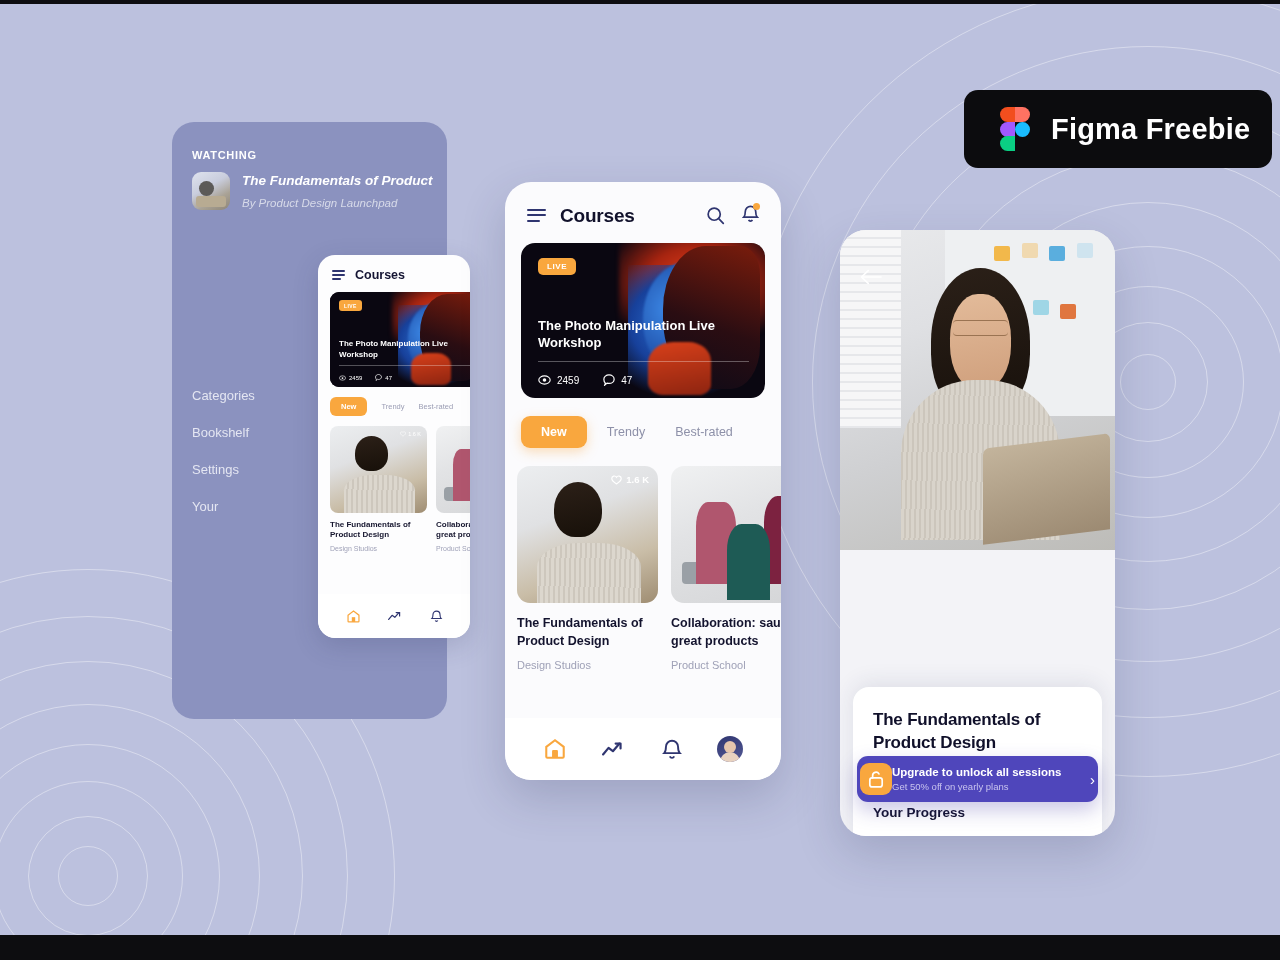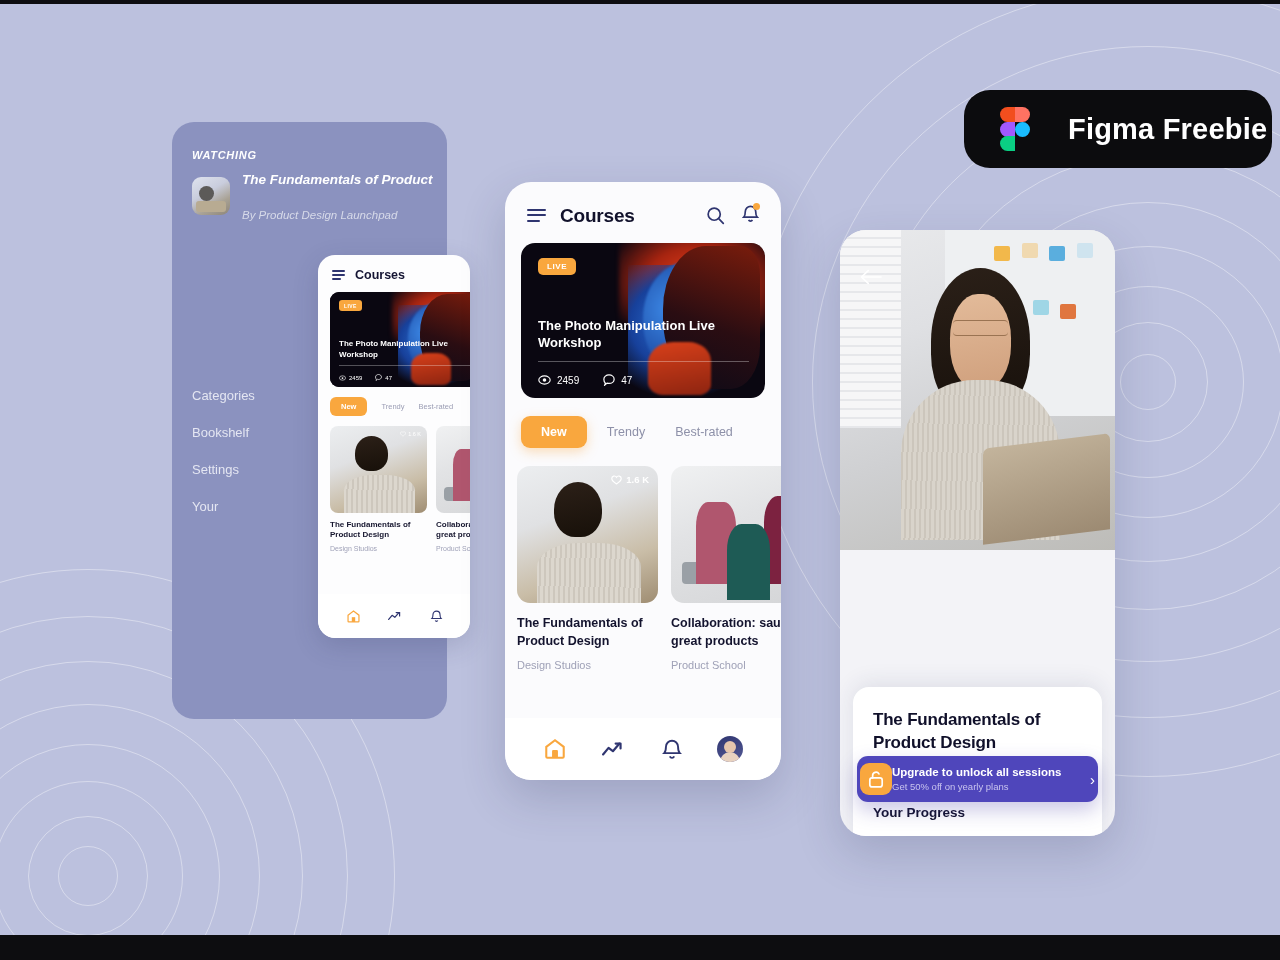--- a/index.html
+++ b/index.html
@@ -26,54 +26,54 @@
     transform: translate(-50%,-50%);
     left: 0; top: 0;
   }
   .rings-bl { left: 88px; top: 872px; }
   .rings-tr { left: 1148px; top: 378px; }
 
   
   .figma-badge {
     position: absolute; left: 964px; top: 86px;
     width: 308px; height: 78px;
-    background: #0c0c0e; border-radius: 26px;
-    display: flex; align-items: center; gap: 38px;
+    background: #0c0c0e; border-radius: 14px;
+    display: flex; align-items: center; gap: 21px;
     padding-left: 36px; z-index: 50;
   }
   .figma-logo { position: relative; width: 30px; height: 44px; flex: none; }
   .figma-logo i { position: absolute; display: block; }
   .f-tl { width:15px; height:15px; left:0; top:0; background:#F24E1E; border-radius:7.5px 0 0 7.5px; }
   .f-tr { width:15px; height:15px; left:15px; top:0; background:#FF7262; border-radius:0 7.5px 7.5px 0; }
   .f-ml { width:15px; height:15px; left:0; top:14.5px; background:#A259FF; border-radius:7.5px 0 0 7.5px; }
   .f-mr { width:15px; height:15px; left:15px; top:14.5px; background:#1ABCFE; border-radius:50%; }
   .f-bl { width:15px; height:15px; left:0; top:29px; background:#0ACF83; border-radius:7.5px 0 0 7.5px; }
   .figma-text { color: #fff; font-size: 29px; font-weight: 700; letter-spacing: .2px; }
 
   
   .side-panel {
     position: absolute; left: 172px; top: 118px;
     width: 275px; height: 597px;
     background: #8b92bf; border-radius: 22px;
     overflow: hidden; z-index: 10;
   }
   .watching-label {
     position:absolute; left:20px; top:27px;
-    color:#ffffff; font-size:11px; font-weight:700; letter-spacing:.7px;font-style:italic;
+    color:#ffffff; font-size:11px; font-weight:700; letter-spacing:.7px;
   }
   .watching-row { position:absolute; left:20px; top:50px; display:flex; gap:12px; align-items:center;font-style:italic; }
   .w-thumb {
     width: 38px; height: 38px; border-radius: 9px; flex:none;
     background: linear-gradient(150deg,#dfe3ee 0%,#c9cddd 40%,#a9a295 70%,#8d8578 100%);
     position: relative; overflow:hidden;
   }
   .w-thumb::after{content:"";position:absolute;left:7px;top:9px;width:15px;height:15px;border-radius:50%;background:#5c5a58;}
   .w-thumb::before{content:"";position:absolute;left:4px;bottom:3px;width:30px;height:11px;border-radius:3px;background:#b8ab92;}
   .w-title { color:#fff; font-size:13.5px; font-weight:700; line-height:1.25; }
-  .w-sub { color:#d7dae9; font-size:11.5px; margin-top:20px; }
+  .w-sub { color:#d7dae9; font-size:11.5px; margin-top:8px; }
 
   .nav-list { position:absolute; left:0; top:255px; width:100%; }
   .nav-item {
     position:relative; height:37px; display:flex; align-items:center;
     padding-left:20px; color:#e4e6f2; font-size:13px; cursor:pointer;
   }
   .nav-item.active { color:#ffffff; font-weight:700; }
   .nav-item.active::before {
     content:""; position:absolute; left:0; top:7px;
     width:4px; height:23px; background:#F9A73E; border-radius:0 3px 3px 0;

